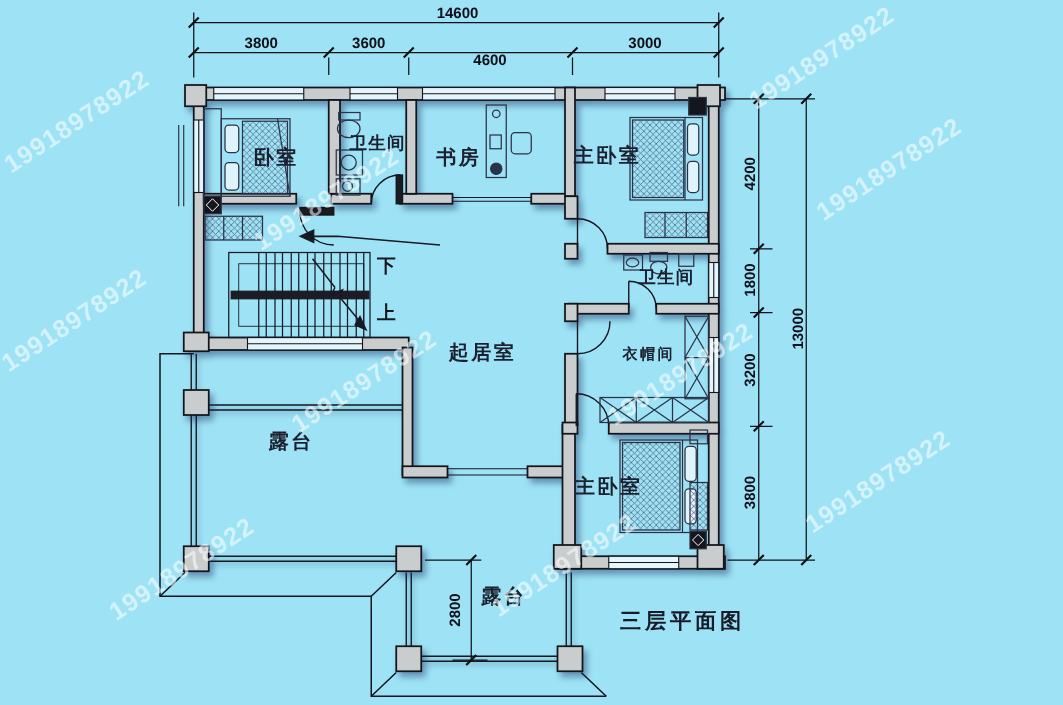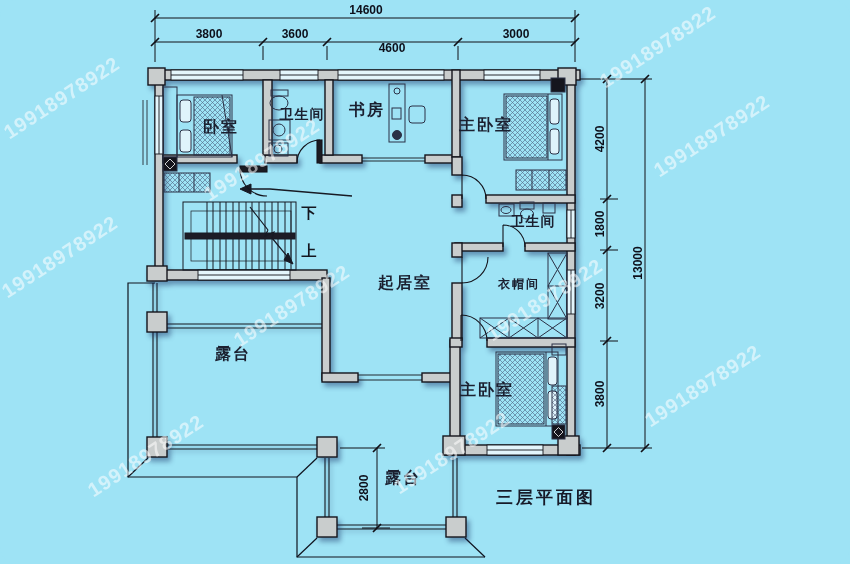--- a/index.html
+++ b/index.html
@@ -245,23 +245,23 @@
 <div class="lbl dim" style="left:516px;top:34px;">3000</div>
 <div class="lbl dim rot" style="left:600px;top:139px;">4200</div>
 <div class="lbl dim rot" style="left:600px;top:224px;">1800</div>
 <div class="lbl dim rot" style="left:600px;top:296px;">3200</div>
 <div class="lbl dim rot" style="left:600px;top:394px;">3800</div>
 <div class="lbl dim rot" style="left:638px;top:263px;">13000</div>
 <div class="lbl dim rot" style="left:364px;top:488px;">2800</div>
 
 <div class="lbl room" style="left:221px;top:127px;text-align:center;">卧室</div>
 <div class="lbl room sm" style="left:302px;top:115px;">卫生间</div>
-<div class="lbl room" style="left:367px;top:110px;">书房</div>
+<div class="lbl room" style="left:367px;top:127px;">书房</div>
 <div class="lbl room" style="left:486px;top:125px;">主卧室</div>
-<div class="lbl room" style="left:405px;top:283px;">起居室</div>
+<div class="lbl room" style="left:386px;top:283px;">起居室</div>
 <div class="lbl room sm" style="left:533px;top:222px;">卫生间</div>
 <div class="lbl room" style="left:519px;top:284px;font-size:12px;text-align:right;">衣帽间</div>
 <div class="lbl room" style="left:487px;top:390px;">主卧室</div>
 <div class="lbl room" style="left:233px;top:354px;">露台</div>
 <div class="lbl room" style="left:403px;top:478px;">露台</div>
 
 <div class="lbl stairlbl" style="left:309px;top:213px;">下</div>
 <div class="lbl stairlbl" style="left:309px;top:251px;">上</div>
 
 <div class="lbl title" style="left:546px;top:497px;">三层平面图</div>

